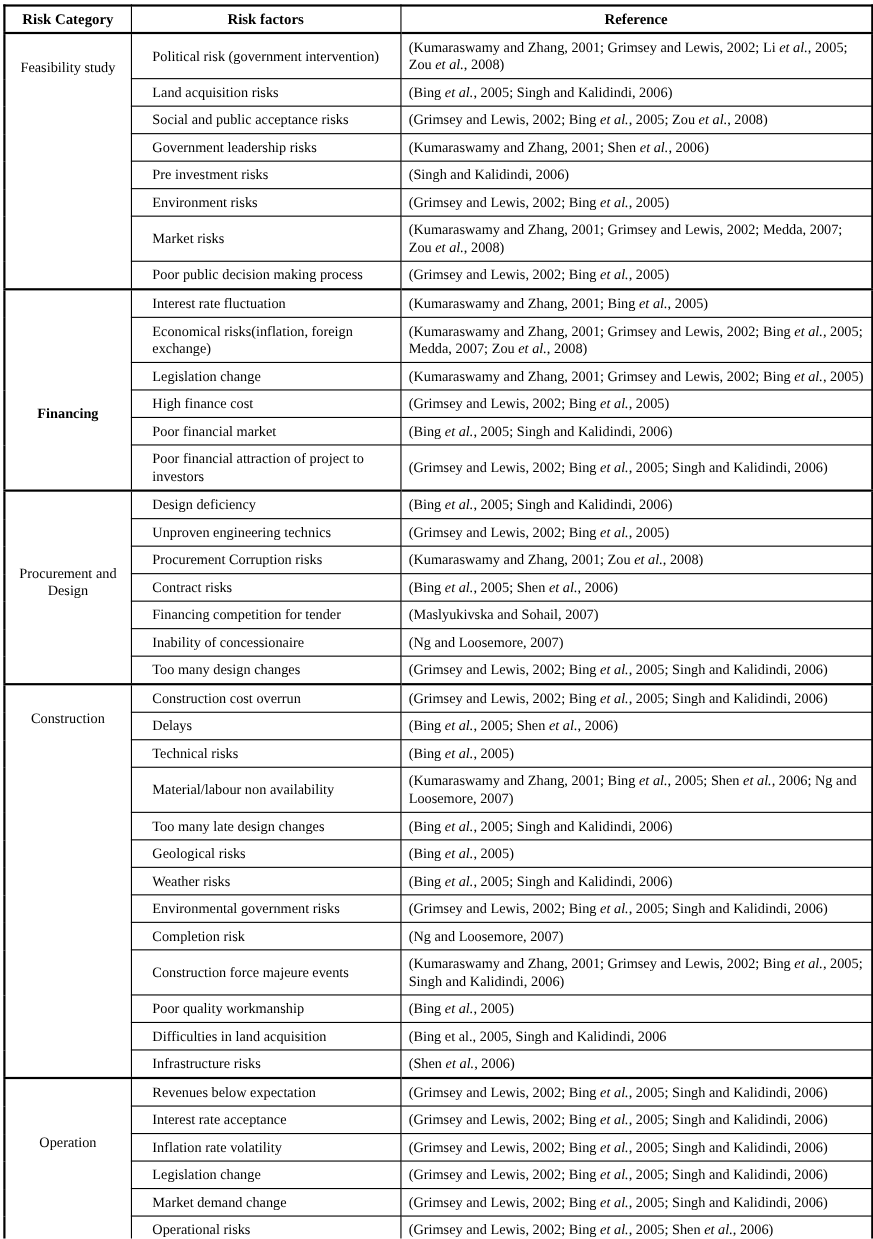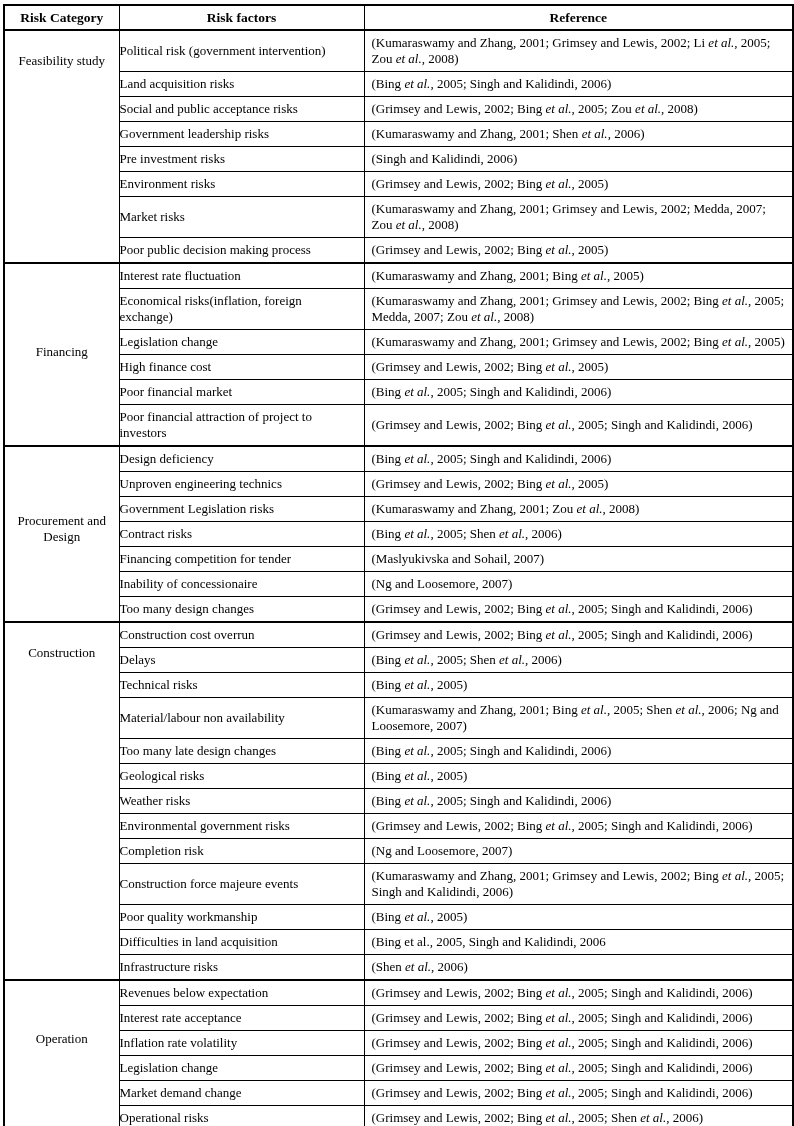--- a/index.html
+++ b/index.html
@@ -39,21 +39,21 @@
     vertical-align: middle;
     height: 21px;
     padding: 1px 2px;
     border-bottom: 2px solid #000;
     font-size: 13.5px;
   }
   tbody tr { height: 24px; }
   td.factor {
     text-align: left;
     vertical-align: middle;
-    padding: 4px 6px 4px 0;
+    padding: 4px 6px 4px 19px;
   }
   td.ref {
     text-align: left;
     vertical-align: middle;
     padding: 4px 4px 4px 7px;
   }
   td.cat {
     text-align: center;
     vertical-align: top;
     padding-left: 2px;
@@ -107,21 +107,21 @@
         </tr>
         <tr>
           <td class="factor">Market risks</td>
           <td class="ref">(Kumaraswamy and Zhang, 2001; Grimsey and Lewis, 2002; Medda, 2007; Zou <i>et al.</i>, 2008)</td>
         </tr>
         <tr>
           <td class="factor">Poor public decision making process</td>
           <td class="ref">(Grimsey and Lewis, 2002; Bing <i>et al.</i>, 2005)</td>
         </tr>
         <tr class="section-start">
-          <td class="cat" rowspan="6" style="padding-top: 80px;">Financing</td>
+          <td class="cat" rowspan="6" style="padding-top: 104px; font-weight: bold;">Financing</td>
           <td class="factor">Interest rate fluctuation</td>
           <td class="ref">(Kumaraswamy and Zhang, 2001; Bing <i>et al.</i>, 2005)</td>
         </tr>
         <tr>
           <td class="factor">Economical risks(inflation, foreign exchange)</td>
           <td class="ref">(Kumaraswamy and Zhang, 2001; Grimsey and Lewis, 2002; Bing <i>et al.</i>, 2005; Medda, 2007; Zou <i>et al.</i>, 2008)</td>
         </tr>
         <tr>
           <td class="factor">Legislation change</td>
           <td class="ref">(Kumaraswamy and Zhang, 2001; Grimsey and Lewis, 2002; Bing <i>et al.</i>, 2005)</td>
@@ -141,21 +141,21 @@
         <tr class="section-start">
           <td class="cat" rowspan="7" style="padding-top: 66px; margin-left: 40px;">Procurement and Design</td>
           <td class="factor">Design deficiency</td>
           <td class="ref">(Bing <i>et al.</i>, 2005; Singh and Kalidindi, 2006)</td>
         </tr>
         <tr>
           <td class="factor">Unproven engineering technics</td>
           <td class="ref">(Grimsey and Lewis, 2002; Bing <i>et al.</i>, 2005)</td>
         </tr>
         <tr>
-          <td class="factor">Government Legislation risks</td>
+          <td class="factor">Procurement Corruption risks</td>
           <td class="ref">(Kumaraswamy and Zhang, 2001; Zou <i>et al.</i>, 2008)</td>
         </tr>
         <tr>
           <td class="factor">Contract risks</td>
           <td class="ref">(Bing <i>et al.</i>, 2005; Shen <i>et al.</i>, 2006)</td>
         </tr>
         <tr>
           <td class="factor">Financing competition for tender</td>
           <td class="ref">(Maslyukivska and Sohail, 2007)</td>
         </tr>

